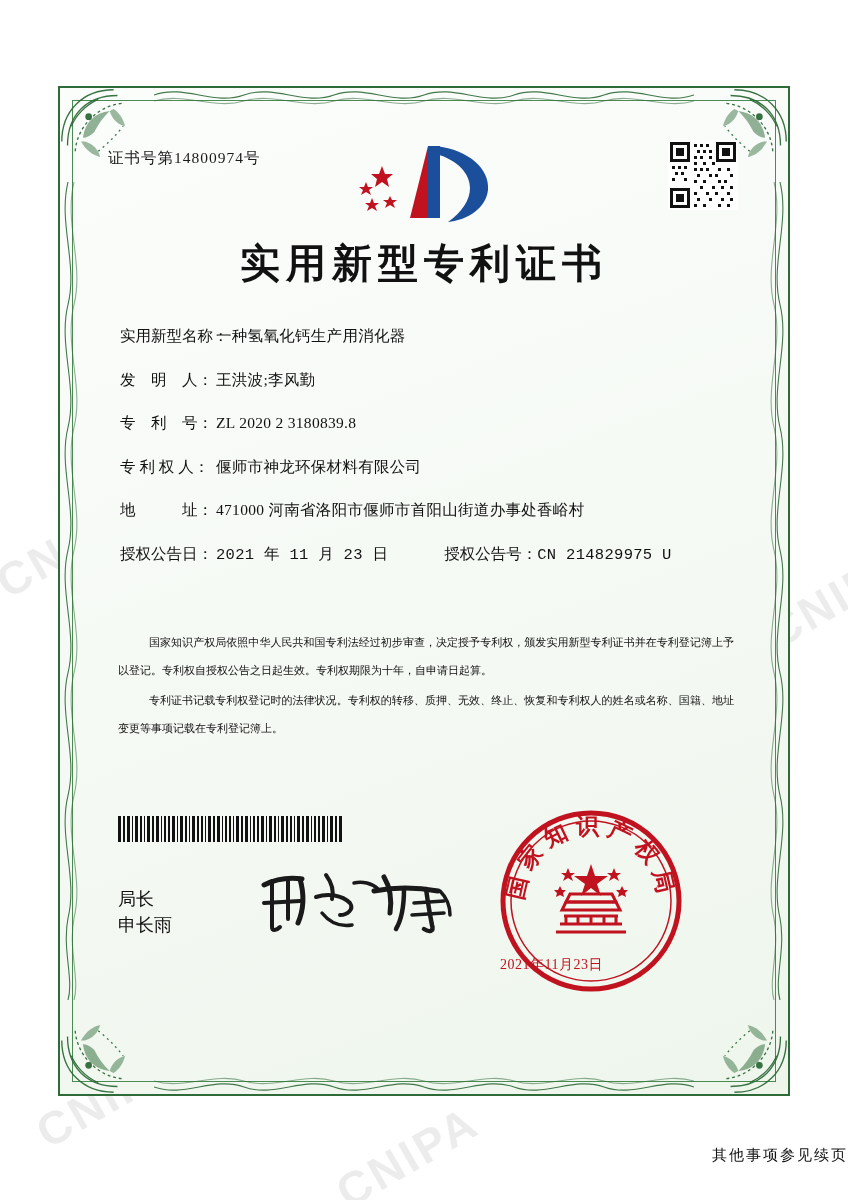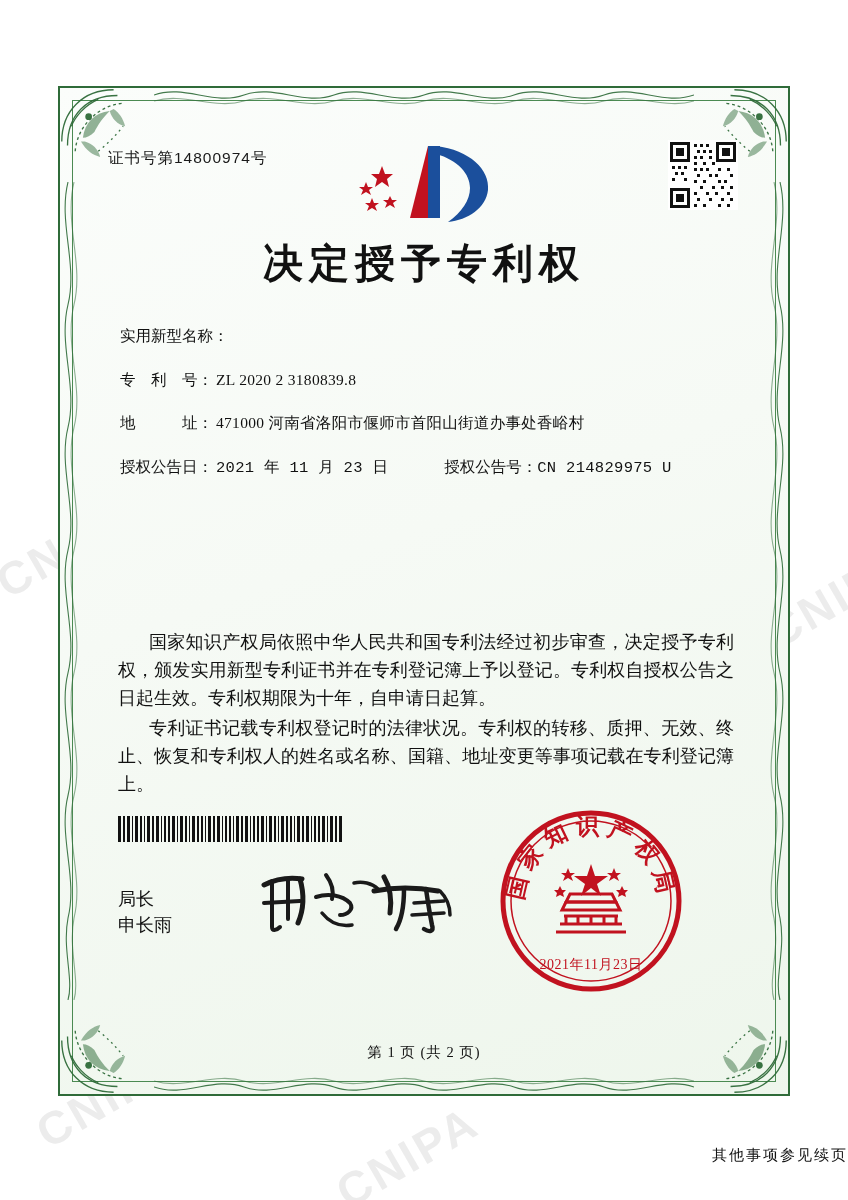--- a/index.html
+++ b/index.html
@@ -103,21 +103,21 @@
     bottom: 30px;
   }
 
   .cert-number {
     position: absolute;
     left: 4px;
     top: 22px;
     font-size: 15.5px;
     color: #1a1a1a;
     letter-spacing: 1px;
-    font-family: Liberation Sans, sans-serif;
+    font-family: Liberation Serif, serif;
   }
 
   .qr {
     position: absolute;
     right: 6px;
     top: 14px;
     width: 70px;
     height: 70px;
   }
 
@@ -170,21 +170,21 @@
   .field-row.dual .second-label {
     margin-left: 56px;
     white-space: nowrap;
   }
 
   .paragraphs {
     position: absolute;
     left: 14px;
     right: 10px;
     top: 502px;
-    font-size: 18px;
+    font-size: 11px;
     line-height: 28px;
     color: #111;
     text-align: justify;
   }
   .paragraphs p {
     margin: 0 0 2px 0;
     text-indent: 31px;
   }
 
   .barcode {
@@ -218,21 +218,20 @@
     right: 58px;
     top: 680px;
     width: 190px;
     height: 190px;
   }
   .seal-date {
     position: absolute;
     right: 62px;
     top: 830px;
     width: 182px;
-    text-align: center;
     color: #c1121f;
     font-size: 14px;
     letter-spacing: 0.5px;
     font-family: "Liberation Serif", serif;
   }
 
   .page-number {
     position: absolute;
     left: 0;
     right: 0;
@@ -432,29 +431,38 @@
 
         <g fill="#c1121f">
           <polygon points="38,26 41,34 49,34 43,39 45,47 38,42 31,47 33,39 27,34 35,34"></polygon>
           <polygon points="22,42 24,47 29,47 25,50 27,55 22,52 17,55 19,50 15,47 20,47"></polygon>
           <polygon points="28,58 30,63 35,63 31,66 33,71 28,68 23,71 25,66 21,63 26,63"></polygon>
           <polygon points="46,56 48,60 53,60 49,63 51,68 46,65 41,68 43,63 39,60 44,60"></polygon>
         </g>
       </svg>
     </div>
 
-    <div class="cert-title">决定授予专利权</div>
+    <div class="cert-title">实用新型专利证书</div>
 
     <div class="fields">
       <div class="field-row">
         <div class="field-label">实用新型名称：</div>
+        <div class="field-value">一种氢氧化钙生产用消化器</div>
+      </div>
+      <div class="field-row">
+        <div class="field-label">发　明　人：</div>
+        <div class="field-value">王洪波;李风勤</div>
       </div>
       <div class="field-row">
         <div class="field-label">专　利　号：</div>
         <div class="field-value">ZL 2020 2 3180839.8</div>
+      </div>
+      <div class="field-row">
+        <div class="field-label">专 利 权 人：</div>
+        <div class="field-value">偃师市神龙环保材料有限公司</div>
       </div>
       <div class="field-row">
         <div class="field-label">地　　　址：</div>
         <div class="field-value">471000 河南省洛阳市偃师市首阳山街道办事处香峪村</div>
       </div>
       <div class="field-row dual">
         <div class="field-label">授权公告日：</div>
         <div class="field-value">2021 年 11 月 23 日</div>
         <div class="second-label">授权公告号：</div>
         <div class="field-value">CN 214829975 U</div>
@@ -579,17 +587,16 @@
           <polygon points="95,58 99,70 112,70 101,78 105,90 95,82 85,90 89,78 78,70 91,70"></polygon>
           <polygon points="72,62 74,67 79,67 75,70 77,75 72,72 67,75 69,70 65,67 70,67"></polygon>
           <polygon points="118,62 120,67 125,67 121,70 123,75 118,72 113,75 115,70 111,67 116,67"></polygon>
           <polygon points="64,80 66,84 70,84 67,87 68,91 64,89 60,91 61,87 58,84 62,84"></polygon>
           <polygon points="126,80 128,84 132,84 129,87 130,91 126,89 122,91 123,87 120,84 124,84"></polygon>
         </g>
       </svg>
     </div>
     <div class="seal-date">2021年11月23日</div>
 
-    <div class="page-number">第 1 页 (共 2 页)</div>
   </div>
 </div>
 
 <div class="footer-note">其他事项参见续页</div>
 
 </body></html>

